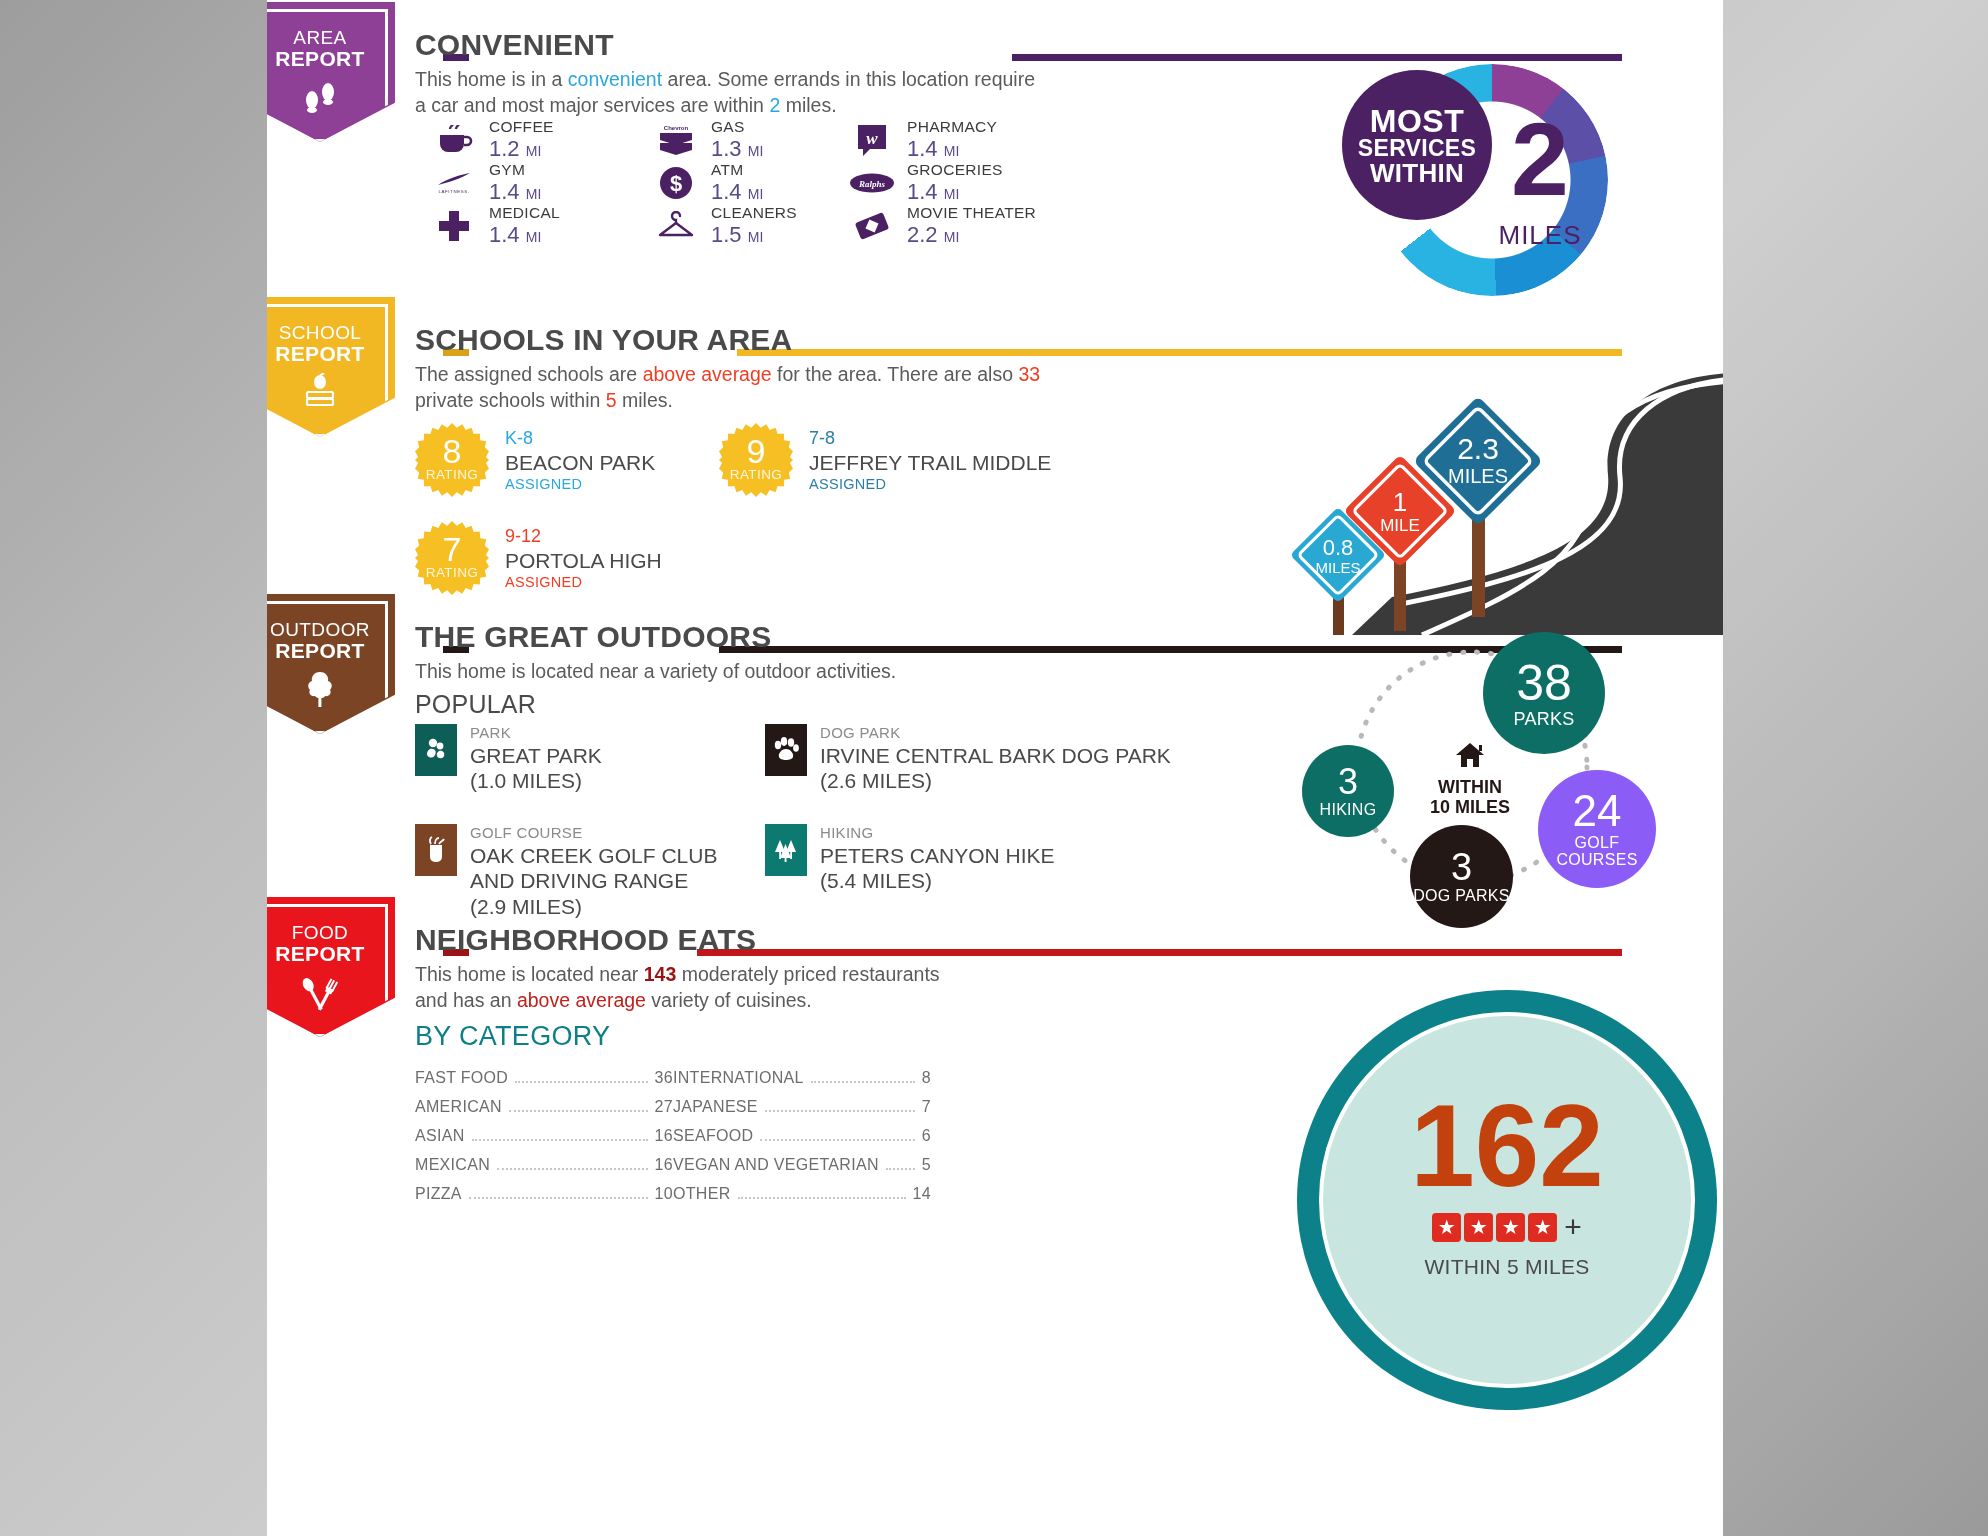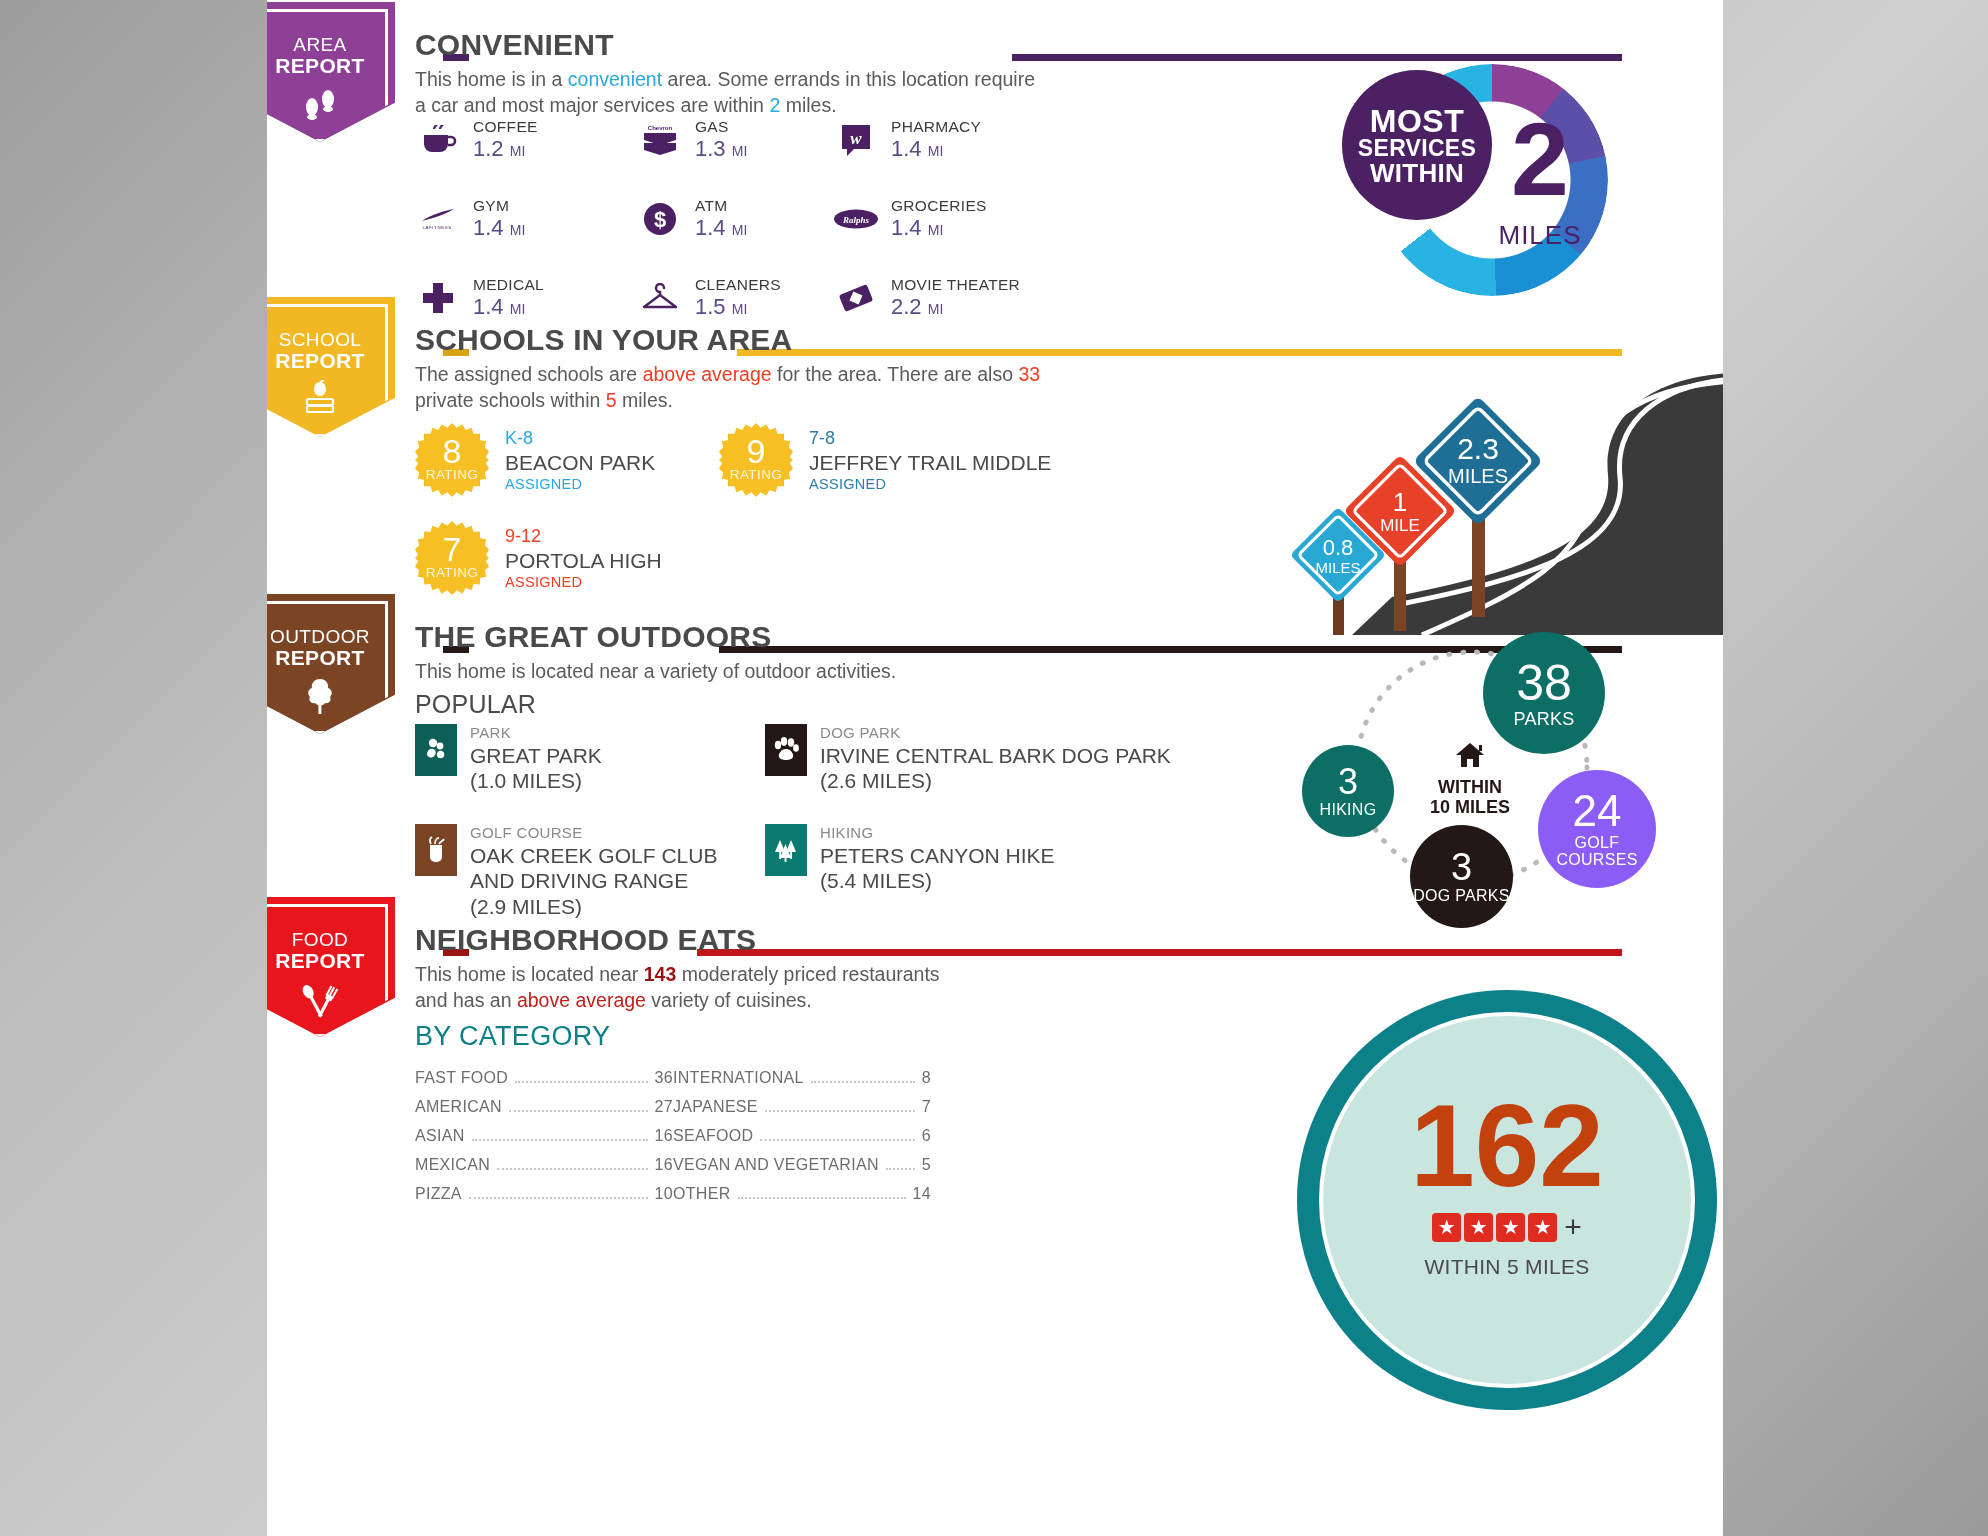--- a/index.html
+++ b/index.html
@@ -36,21 +36,21 @@
   }
   .badge .shape {
     position: absolute; inset: 0;
     clip-path: polygon(0 0, 100% 0, 100% 72%, 50% 100%, 0 72%);
   }
   .badge .inner {
     position: absolute; left: 7px; right: 7px; top: 7px; bottom: 0;
     clip-path: polygon(0 0, 100% 0, 100% 72%, 50% 100%, 0 72%);
     border: 0;
   }
-  .badge .txt { position: relative; padding-top: 33px; line-height: 1.05; }
+  .badge .txt { position: relative; padding-top: 26px; line-height: 1.05; }
   .badge .t1 { font-size: 19px; letter-spacing: .4px; }
   .badge .t2 { font-size: 21px; font-weight: bold; letter-spacing: .3px; }
   .badge .gicon { position: relative; margin-top: 8px; font-size: 34px; line-height: 1; }
 
   .sec-title {
     position: absolute; left: 148px; top: 8px;
     font-size: 30px; font-weight: bold; color: #4a4a4a;
     letter-spacing: .2px; white-space: nowrap;
   }
   .sec-sub {
@@ -61,24 +61,23 @@
   .hl-red  { color: #ef3e23; }
   .hl-dark { color: #9b1414; font-weight: bold; }
   .hl-dark2 { color: #c0201c; }
 
   
   #sec-area { top: 20px; height: 290px; }
   #sec-area .rule.left, #sec-area .rule.mid { background: #4b2164; }
   #sec-area .rule.after { position:absolute; height:7px; top:34px; left:745px; width:610px; background:#4b2164; }
 
   .svc-grid {
-    position: absolute; left: 148px; top: 98px;
+    position: absolute; left: 164px; top: 98px;
     width: 840px;
     display: grid; grid-template-columns: 222px 196px auto;
-    row-gap: 36px;
   }
   .svc { display: flex; align-items: center; gap: 12px; }
   .svc .ic {
     width: 46px; height: 40px; flex: 0 0 46px;
     display: flex; align-items: center; justify-content: center;
     color: #4b2164;
   }
   .svc .lbl { font-size: 15.5px; color: #3b3b3b; letter-spacing: .3px; line-height: 1.15; }
   .svc .val { font-size: 22px; color: #5b4a86; line-height: 1.15; }
   .svc .val .u { font-size: 14px; }

